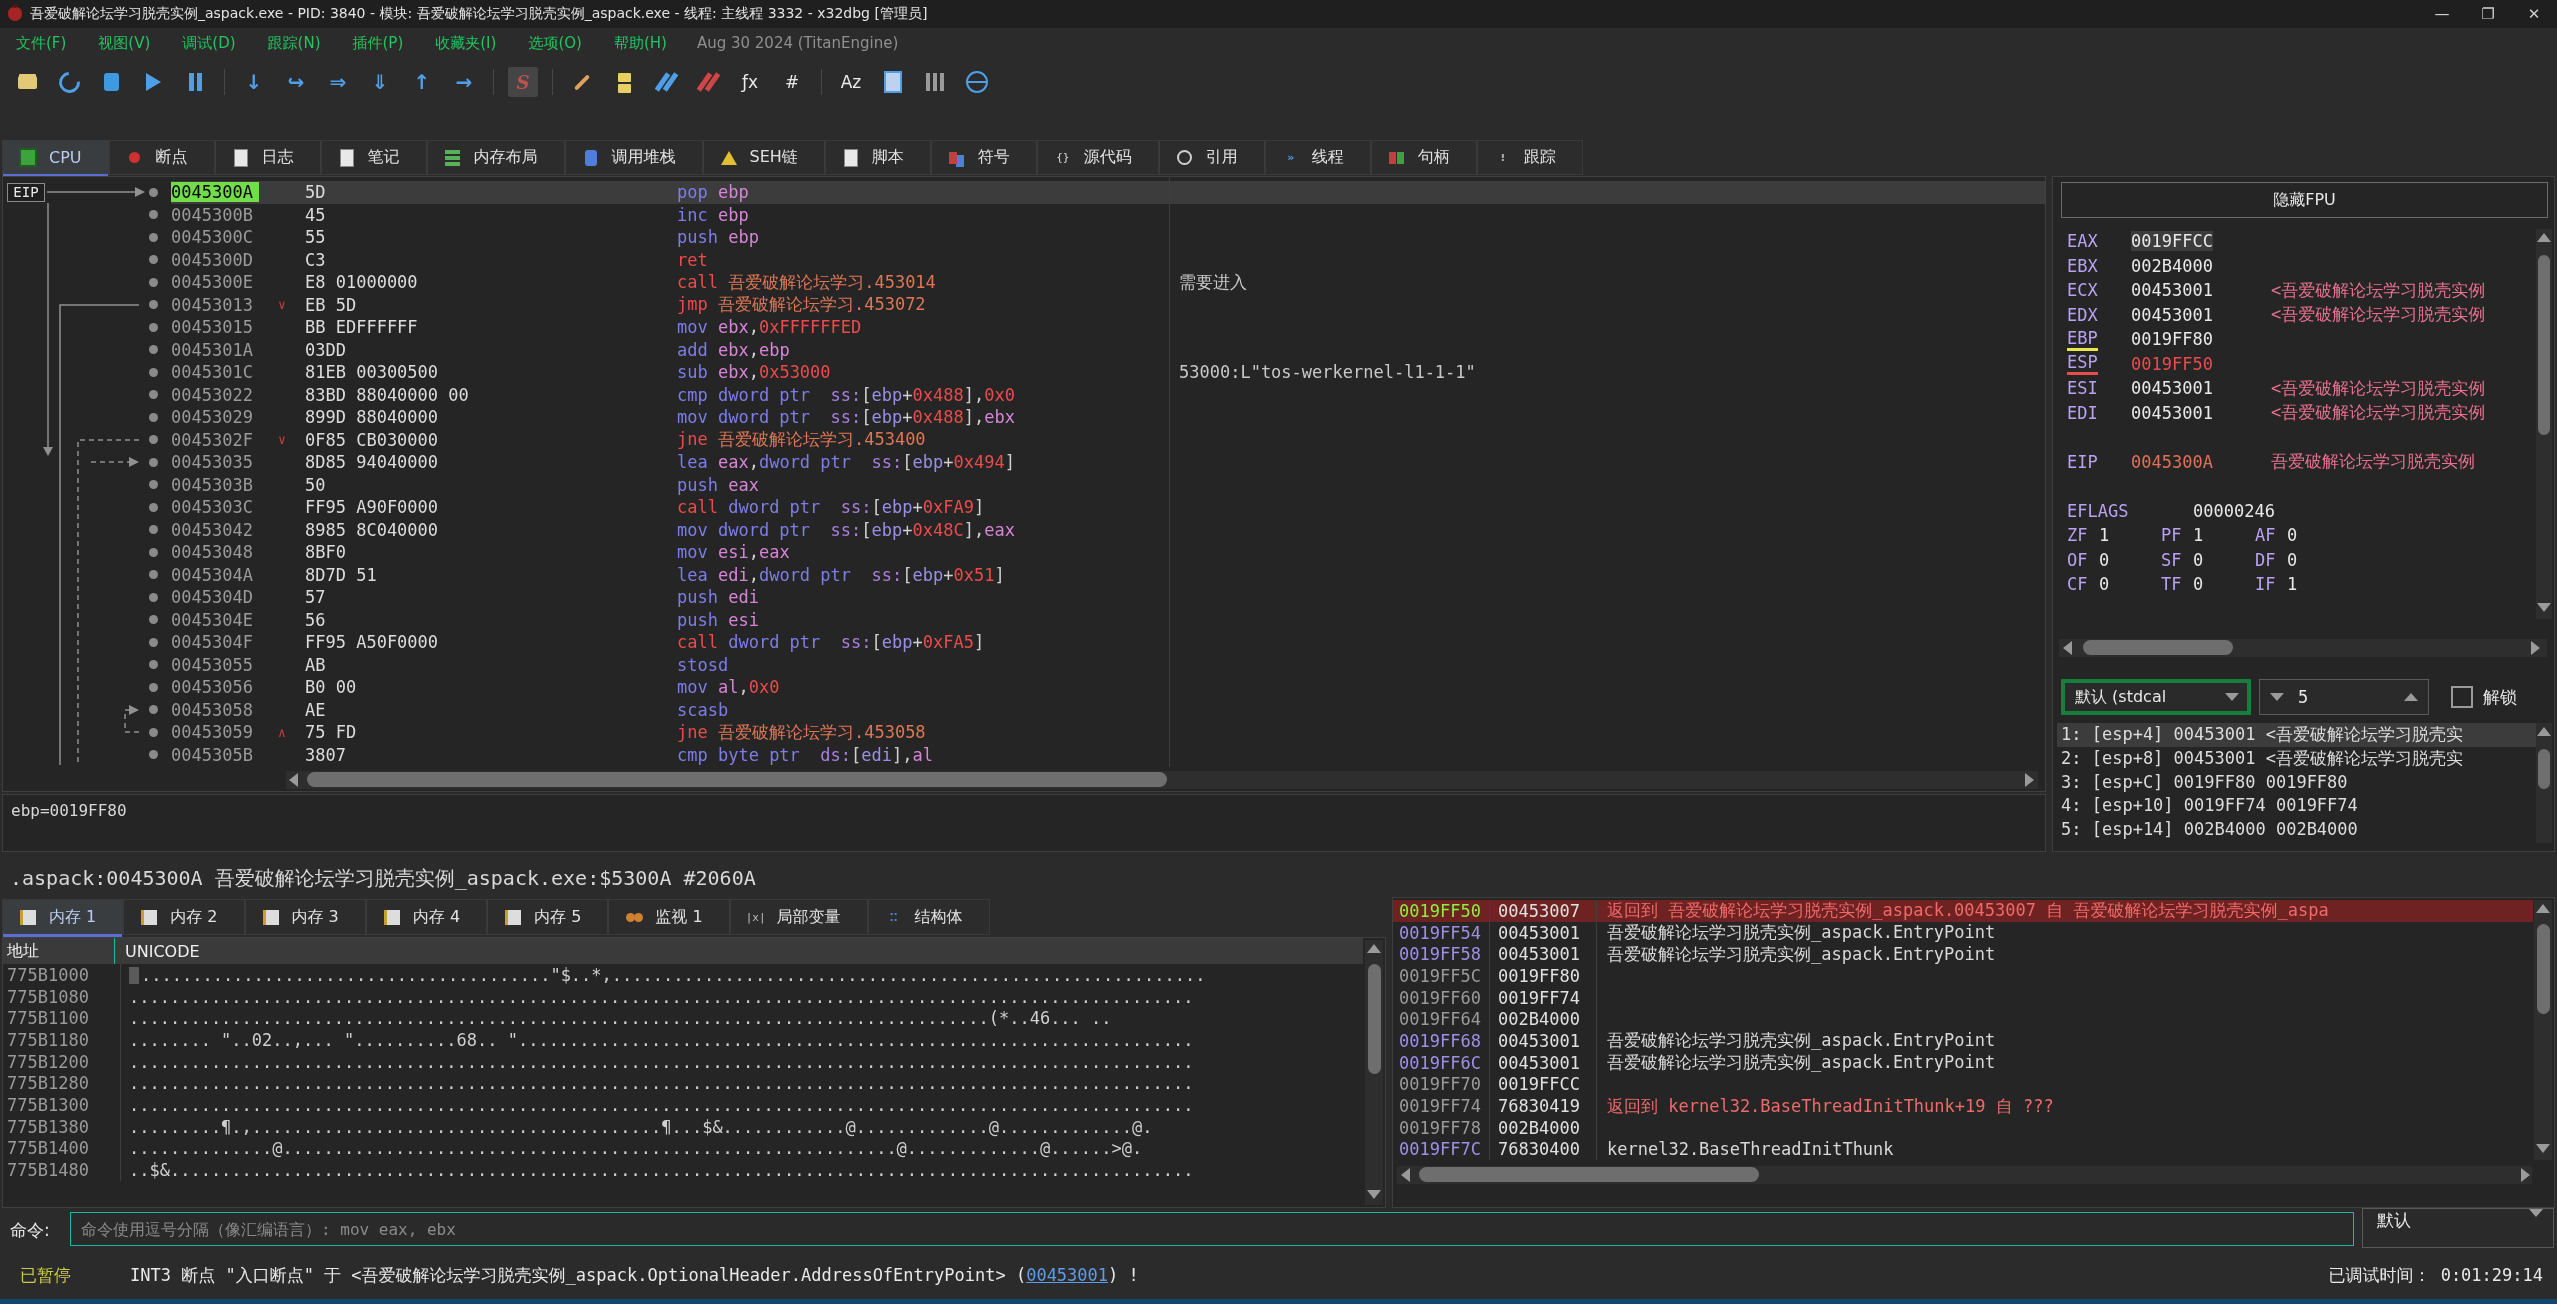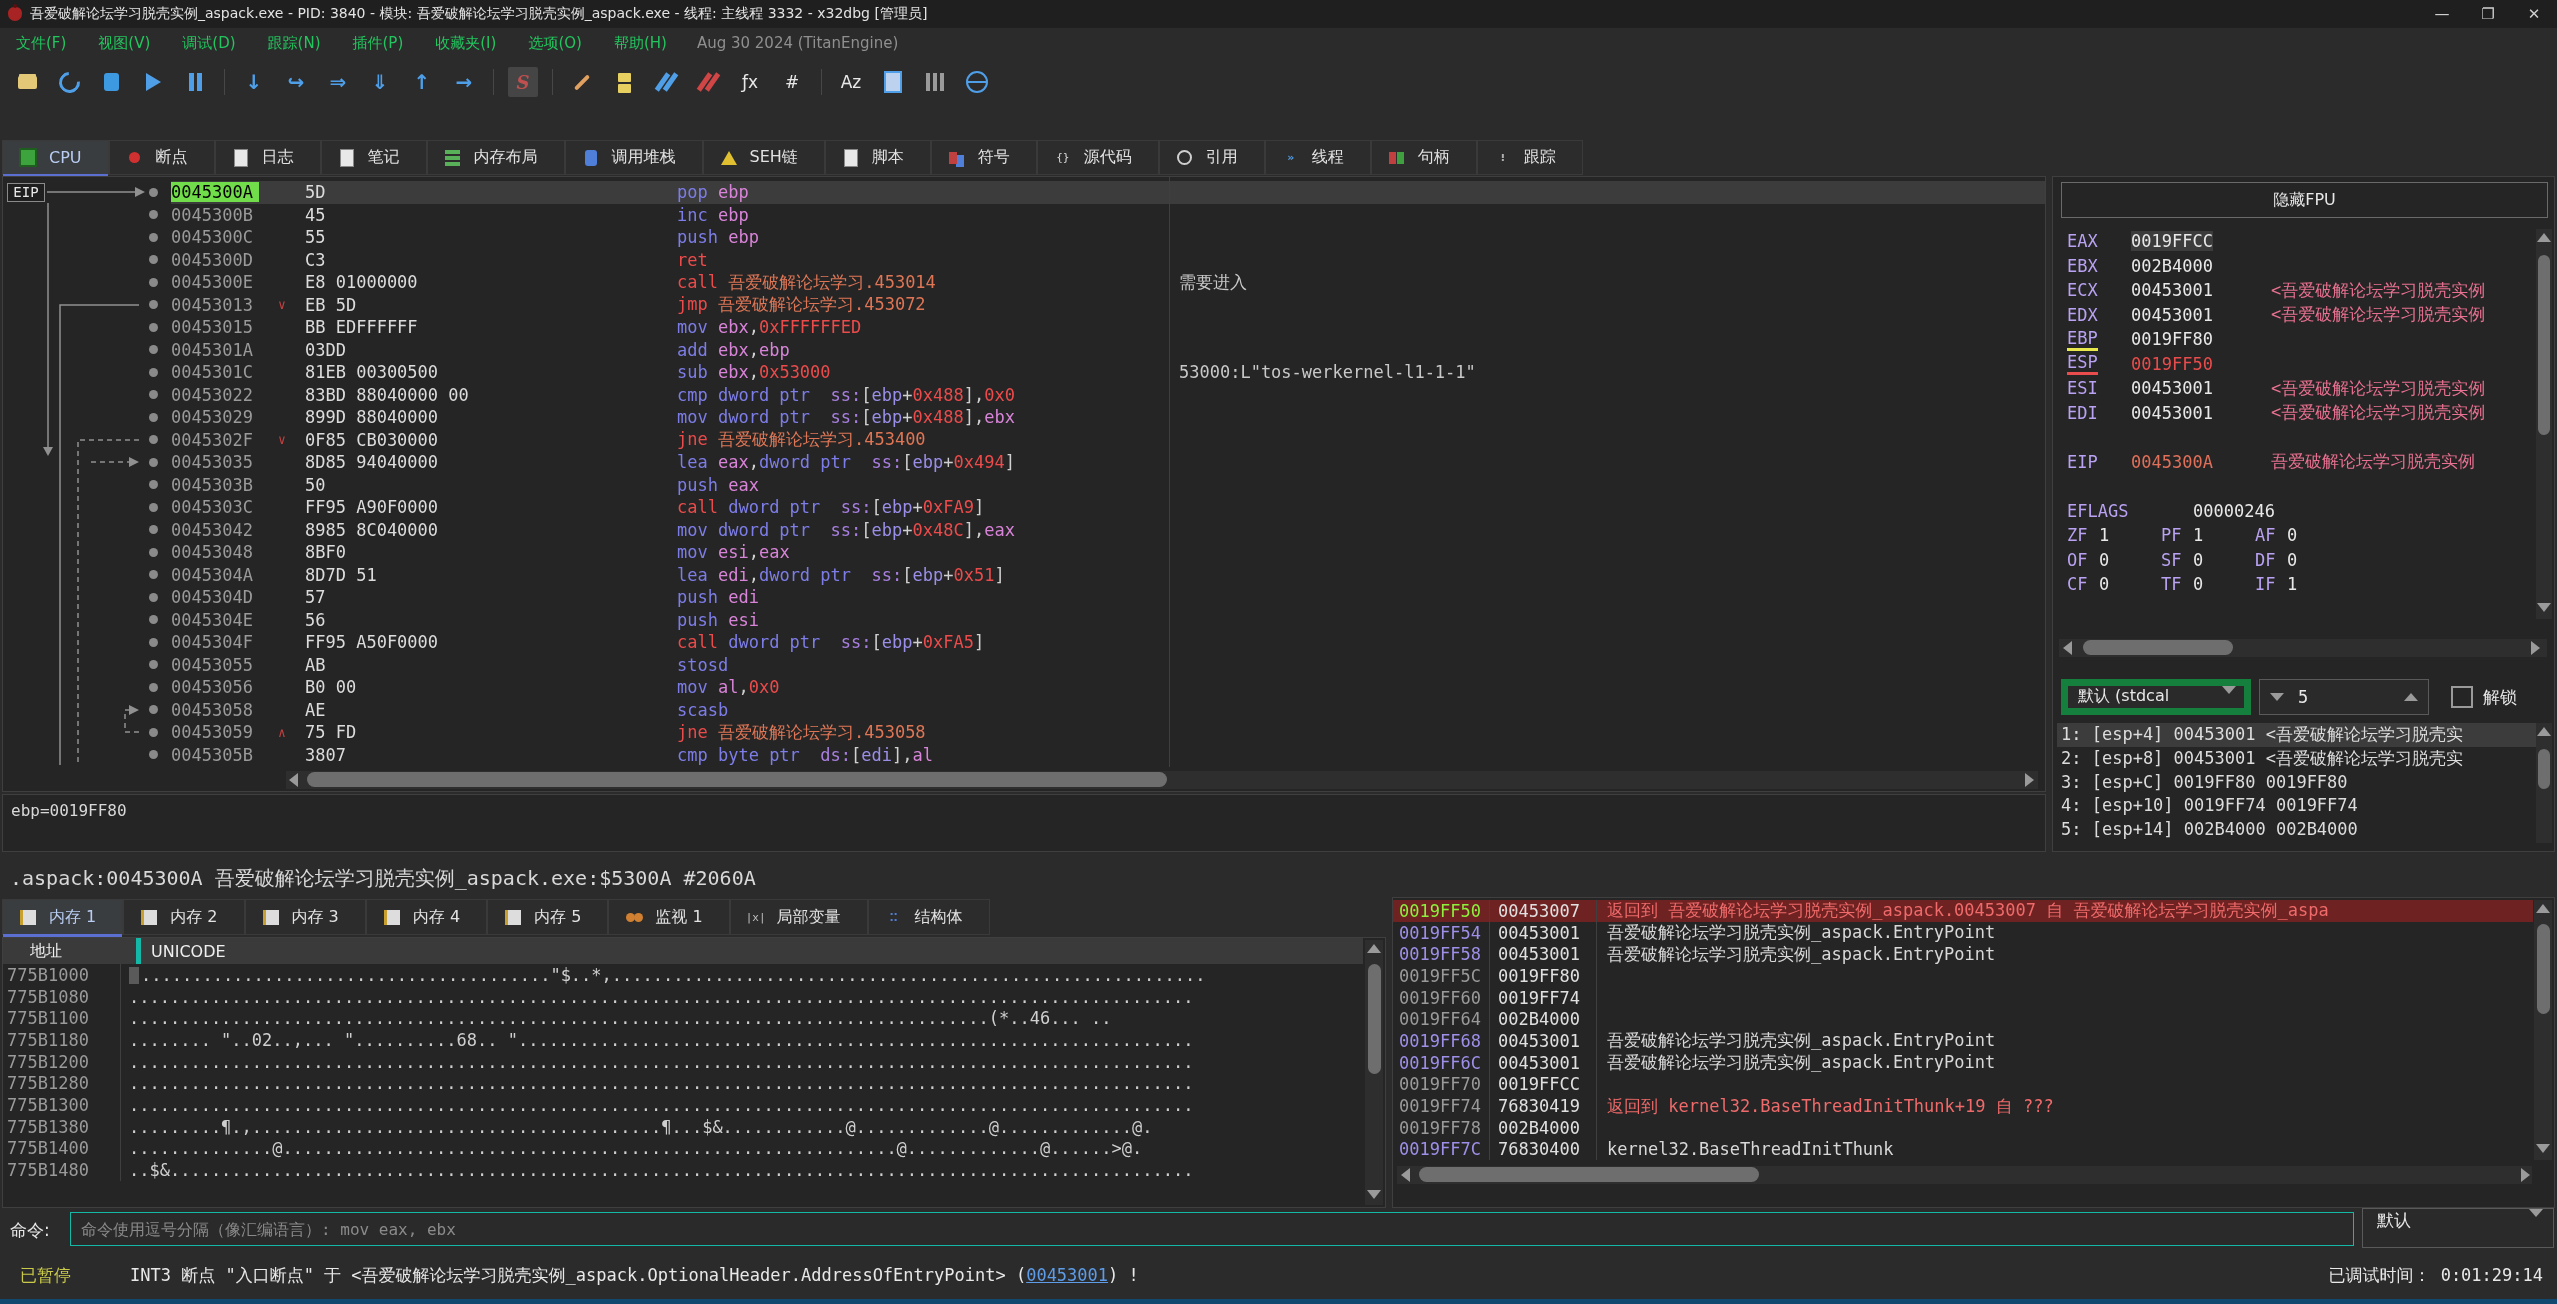--- a/index.html
+++ b/index.html
@@ -117,38 +117,38 @@
   .r-name { width:78px; padding-left:14px; flex:none; color:#b9a2f2; }
   .r-name span { display:inline-block; }
   .u-yellow span { border-bottom:3px solid #e8e84c; }
   .u-red span    { border-bottom:3px solid #e84c4c; }
   .r-val { width:140px; flex:none; color:#e8e8e8; white-space:pre; }
   .r-val.vsel span { background:#3c3c3c; }
   .r-val.red { color:#e84c4c; } .r-val.salmon { color:#e0705a; }
   .r-com { color:#e87090; white-space:pre; overflow:hidden; flex:1; }
   .f-name { color:#b9a2f2; } .f-val { color:#e8e8e8; }
   #conv-row { position:absolute; left:8px; top:500px; width:487px; height:40px; display:flex; align-items:center; }
-  #conv-dd { width:190px; height:36px; border:7px solid #15803d; background:#2a2a2a; display:flex; 
+  #conv-dd { width:190px; height:36px; border:4px solid #15803d; background:#2a2a2a; display:flex; align-items:center;
     font-size:16px; padding-left:10px; color:#e8e8e8; }
   #conv-dd .caret { margin-left:auto; margin-right:8px; }
   #conv-spin { width:170px; height:36px; border:1px solid #5a5a5a; background:#2a2a2a; margin-left:8px;
     display:flex; align-items:center; font-size:17px; color:#e8e8e8; font-family:"DejaVu Sans Mono",monospace; }
   .caret-dn { width:0;height:0;border-left:7px solid transparent;border-right:7px solid transparent;border-top:8px solid #9a9a9a; }
   .caret-up { width:0;height:0;border-left:7px solid transparent;border-right:7px solid transparent;border-bottom:8px solid #9a9a9a; }
   #unlock-box { width:22px; height:22px; border:2px solid #9a9a9a; background:#252525; margin-left:22px; }
   #unlock-label { font-size:17px; margin-left:10px; color:#e8e8e8; }
   #args-list { position:absolute; left:4px; top:546px; width:480px; }
   .arow { height:23.5px; display:flex; align-items:center; font-family:"DejaVu Sans Mono",monospace; font-size:17px;
     color:#dcdcdc; white-space:pre; overflow:hidden; padding-left:4px; }
   .arow.sel { background:#3c3c3c; }
 
   
   #mem-header { position:absolute; left:0; top:0; width:1360px; height:26px; background:#3a3a3a; display:flex;
     font-size:16px; color:#f0f0f0; align-items:center; }
-  #mem-header .h-addr { width:138px; padding-left:27px; border-right:5px solid #14b8a6; height:100%; display:flex; align-items:center; }
+  #mem-header .h-addr { width:112px; padding-left:4px; border-right:1px solid #14b8a6; height:100%; display:flex; align-items:center; }
   #mem-header .h-uni { padding-left:10px; }
   #mem-rows { position:absolute; left:0; top:26px; width:1360px; }
   .mrow { height:21.7px; display:flex; align-items:center; font-family:"DejaVu Sans Mono",monospace; font-size:17px; }
   .m-addr { width:118px; padding-left:4px; flex:none; color:#9a9a9a; border-right:1px solid #3f3f3f; align-self:stretch;
     display:flex; align-items:center; }
   .m-content { padding-left:8px; color:#cfcfcf; white-space:pre; overflow:hidden; }
   .m-cursor { display:inline-block; width:10px; height:17px; background:#5a5a5a; vertical-align:middle; margin-right:2px; }
 
   
   #stack-rows { position:absolute; left:0; top:2px; width:1140px; }

